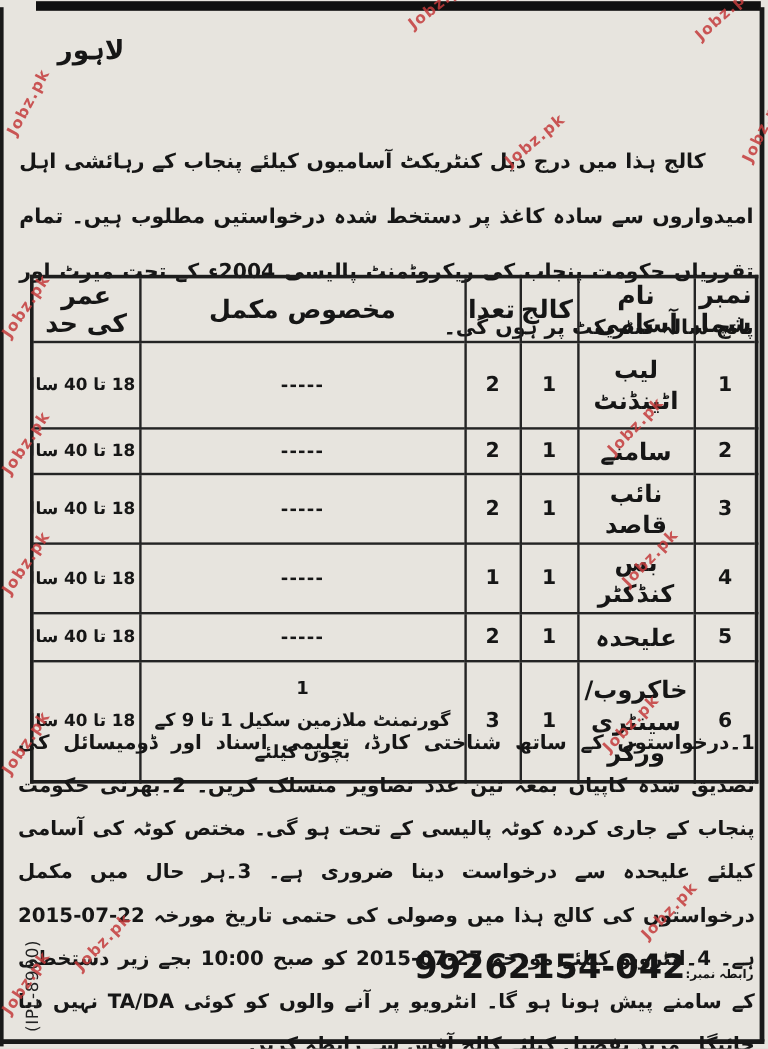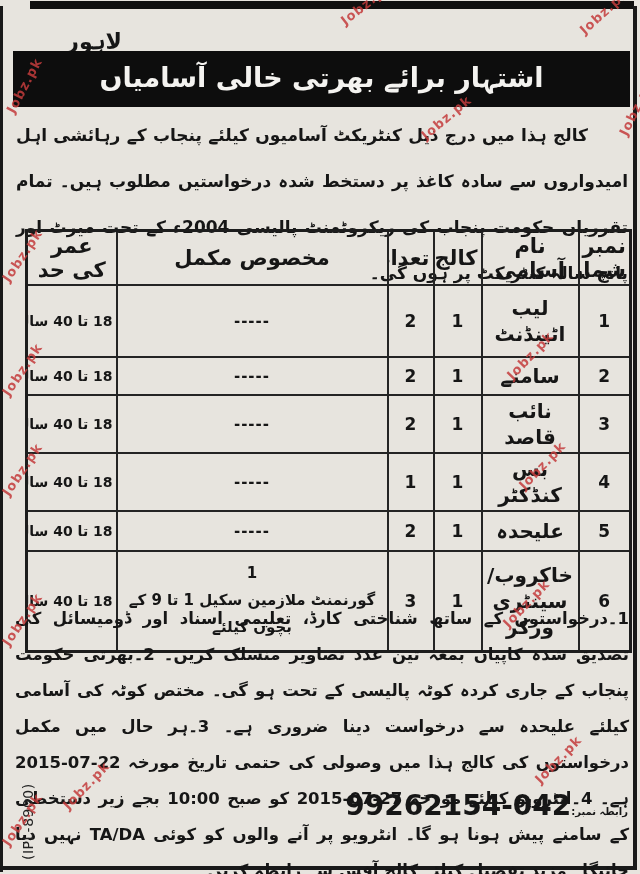--- a/index.html
+++ b/index.html
@@ -13,21 +13,21 @@
     background:#e7e4de; overflow:hidden; direction:rtl; color:#161616;
   }
   
   .top-bar   { position:absolute; left:30px;  top:1px;   width:604px; height:8px;  background:#101010; }
   .frame-l   { position:absolute; left:0;     top:6px;   width:3px;   height:866px; background:#191919; }
   .frame-r   { position:absolute; left:633px; top:6px;   width:4px;   height:862px; background:#191919; }
   .frame-b   { position:absolute; left:0;     top:866px; width:637px; height:4px;  background:#191919; }
 
   .title-1{ position:absolute; top:7px;  left:60px; width:556px; text-align:center;
             font-size:22px; font-weight:700; letter-spacing:.5px; }
-  .title-2{ position:absolute; top:29px; left:48px; width:74px;  text-align:right;
+  .title-2{ position:absolute; top:29px; left:48px; width:74px;  text-align:left;
             font-size:22px; font-weight:700; }
 
   .banner{ position:absolute; top:51px; left:13px; width:617px; height:56px;
            background:#0d0d0d; display:flex; align-items:center; justify-content:center; }
   .banner .txt{ color:#f4f3f0; font-size:27px; font-weight:700; letter-spacing:1px; padding-bottom:4px; }
 
   .intro{ position:absolute; top:112px; left:16px; width:612px;
           font-size:17px; font-weight:600; line-height:46px;
           text-align:justify; text-indent:40px; }
 
@@ -69,23 +69,20 @@
 
 <div class="ad">
 
   <div class="top-bar"></div>
   <div class="frame-l"></div>
   <div class="frame-r"></div>
   <div class="frame-b"></div>
 
   <div class="title-2">لاہور</div>
 
-  <div class="banner">
-    <div class="txt">اشتہار برائے بھرتی خالی آسامیاں</div>
-  </div>
 
   <div class="intro">کالج ہذا میں درج ذیل کنٹریکٹ آسامیوں کیلئے پنجاب کے رہائشی اہل امیدواروں سے سادہ کاغذ پر دستخط شدہ درخواستیں مطلوب ہیں۔ تمام تقرریاں حکومت پنجاب کی ریکروٹمنٹ پالیسی 2004ء کے تحت میرٹ اور پانچ سالہ کنٹریکٹ پر ہوں گی۔</div>
 
   <table class="jobs">
     <colgroup>
       <col style="width:52px">
         <col style="width:97px">
         <col style="width:48px">
       <col style="width:46px">
         <col style="width:271px">

